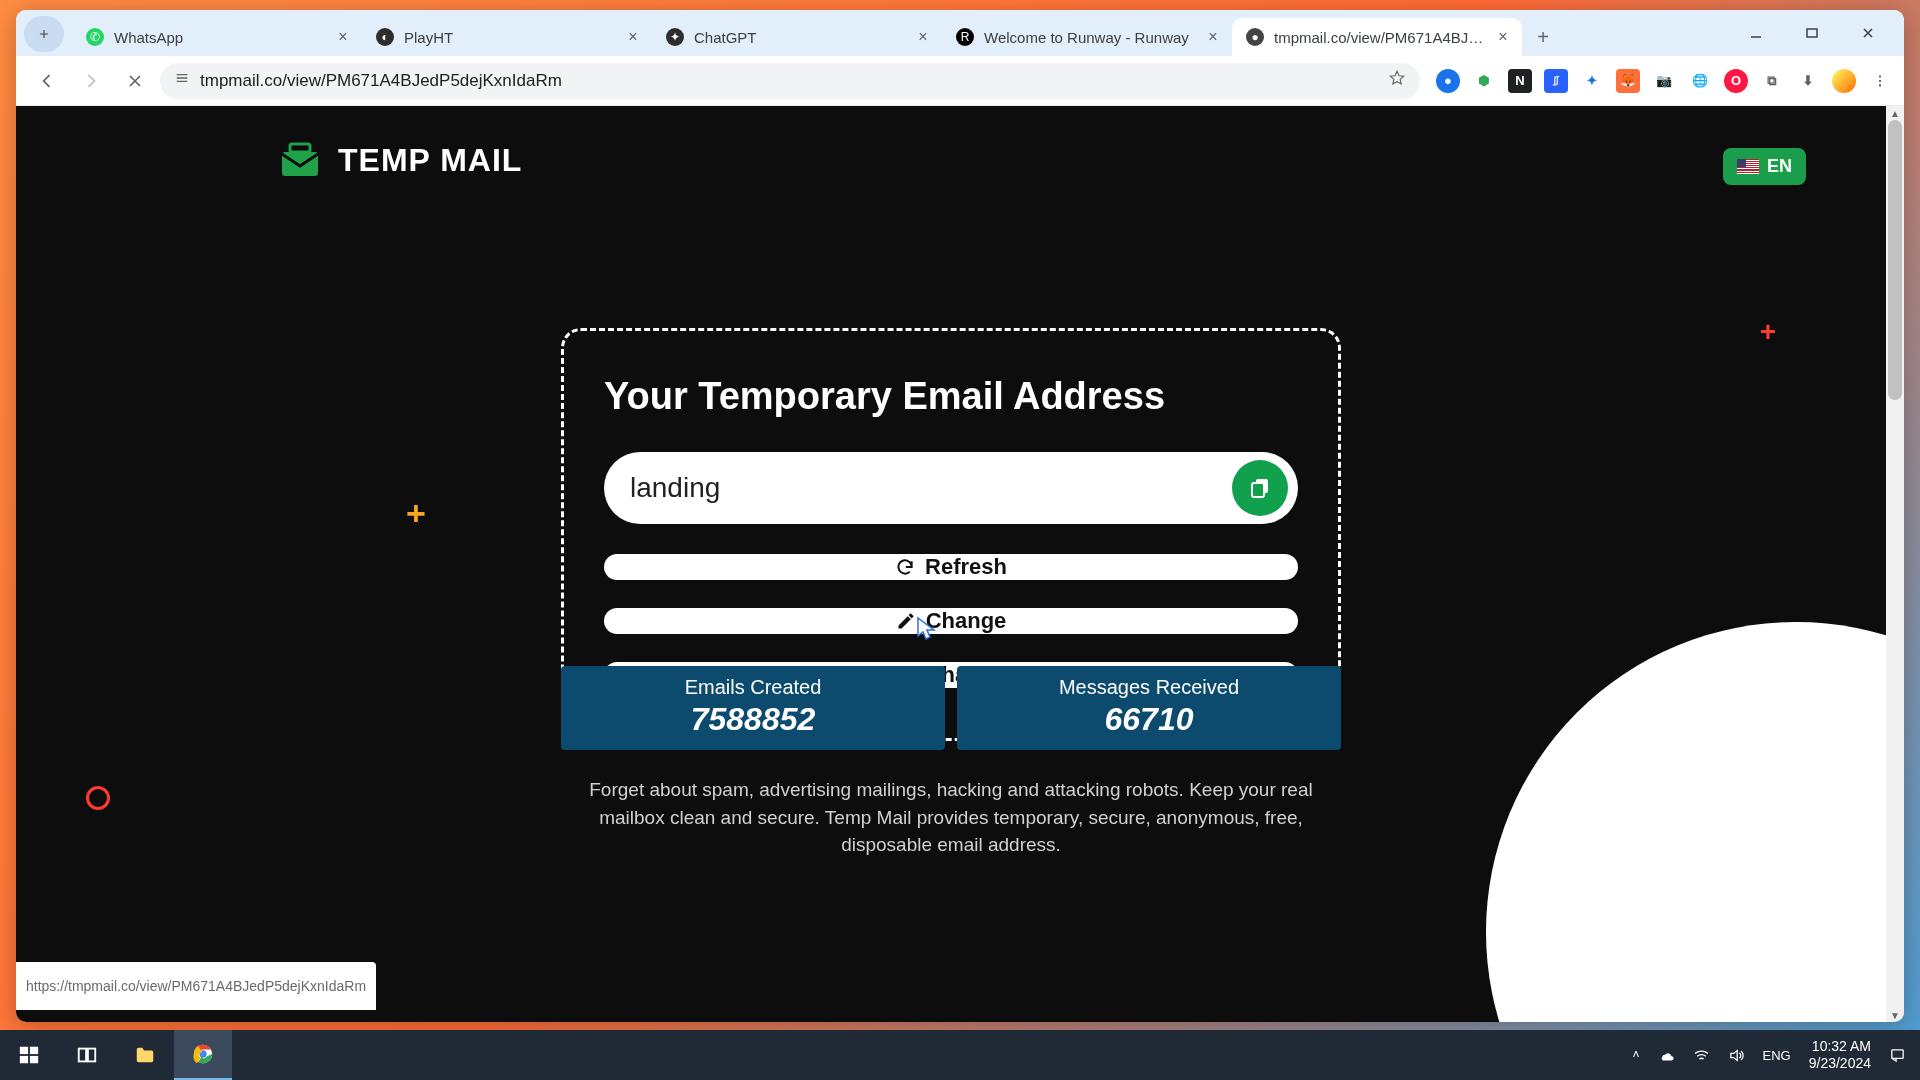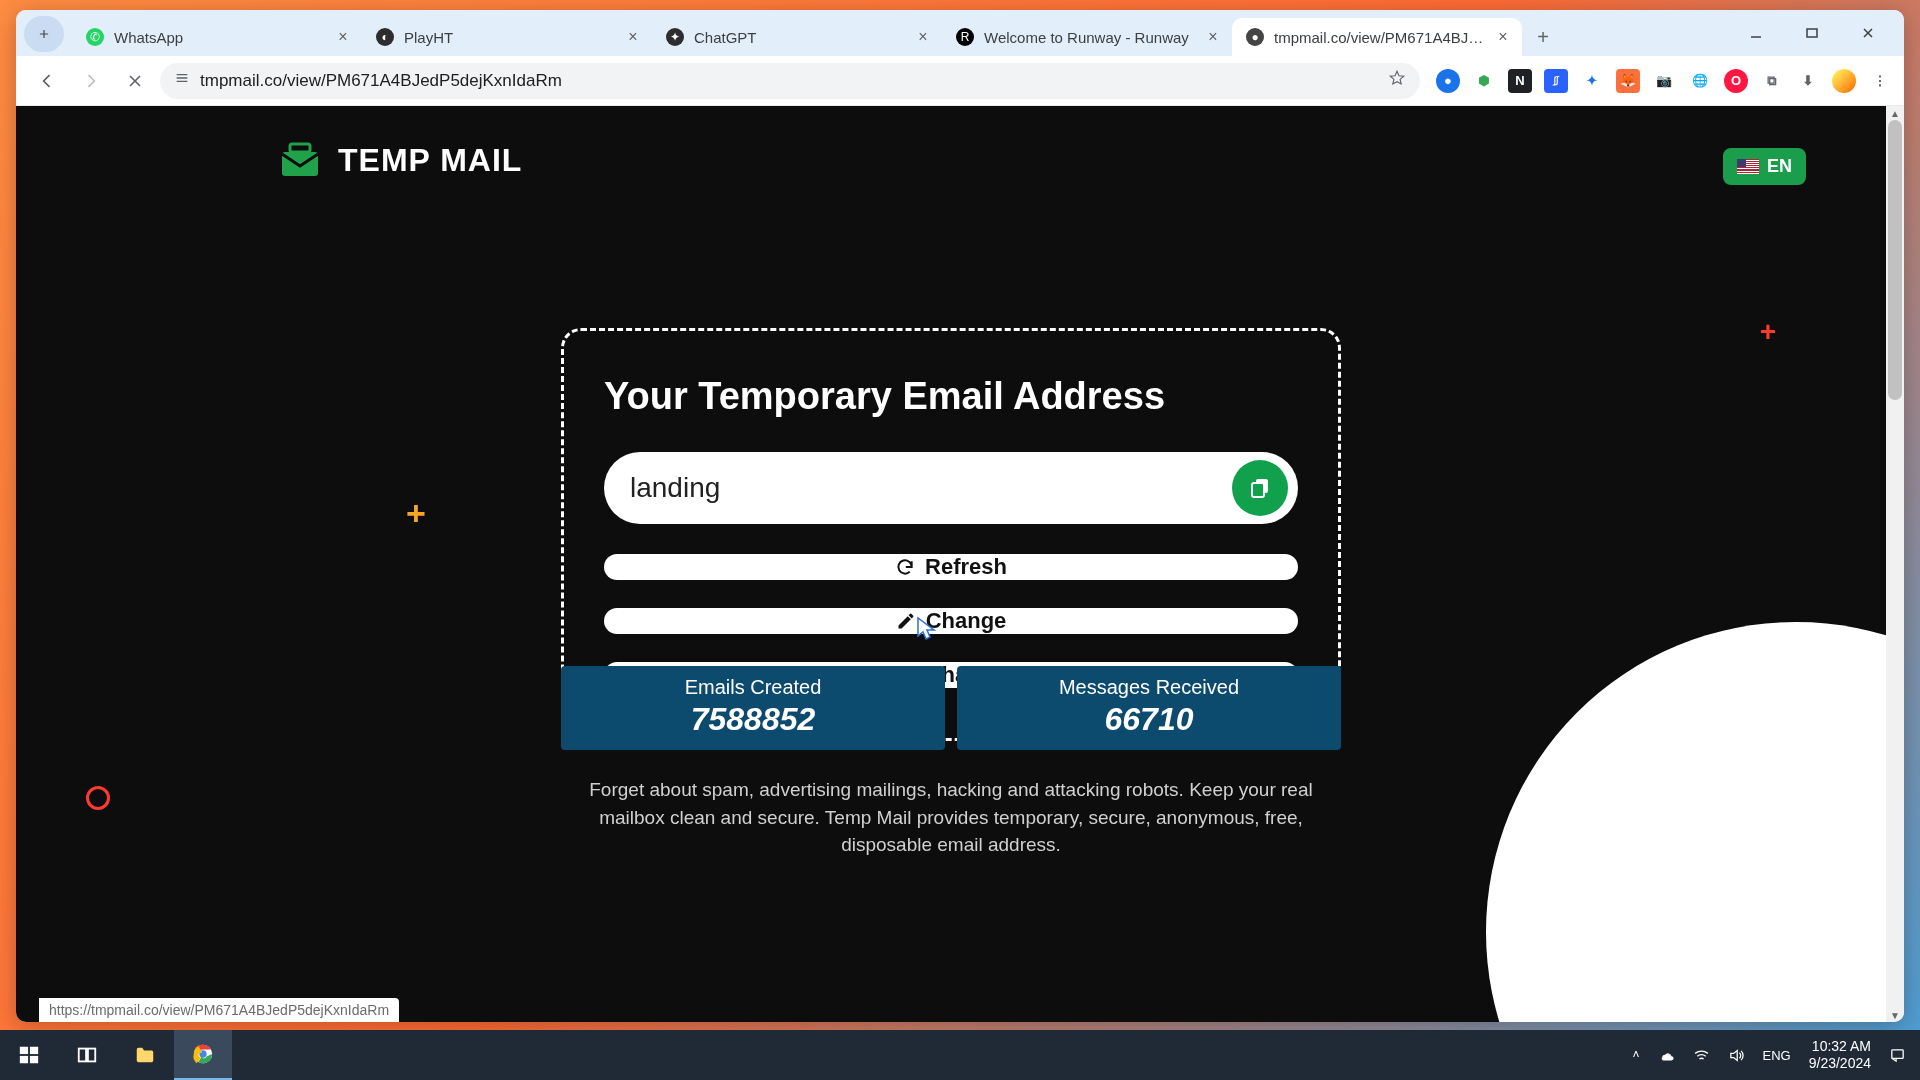--- a/index.html
+++ b/index.html
@@ -82,21 +82,21 @@
 .stat .value { font-size:32px; font-style:italic; font-weight:600; margin-top:2px; }
 
 
 .desc { position:absolute; left:50%; top:670px; transform:translateX(-50%); width:760px; color:#d0d0d0; font-size:19px; line-height:1.45; text-align:center; }
 
 
 .cursor { position:absolute; left:900px; top:510px; }
 .cursor svg { width:22px; height:26px; }
 
 
-.status-link { position:absolute; left:0; bottom:0; background:#fff; color:#6b6b6b; font-size:14px; padding:4px 10px; border-top-right-radius:4px;margin-left:23px; }
+.status-link { position:absolute; left:0; bottom:12px; background:#fff; color:#6b6b6b; font-size:14px; padding:16px 10px; border-top-right-radius:4px; }
 
 
 .taskbar { position:absolute; left:0; right:0; bottom:0; height:50px; background:#1f2a36; display:flex; align-items:center; color:#fff; }
 .taskbar .tbtn { width:58px; height:50px; display:flex; align-items:center; justify-content:center; }
 .taskbar .tbtn svg { width:22px; height:22px; }
 .taskbar .tbtn.active { background:#3a4a5c; border-bottom:2px solid #76b9ed; }
 .taskbar .tray { margin-left:auto; display:flex; align-items:center; gap:18px; padding-right:14px; font-size:13px; }
 .taskbar .clock { text-align:right; line-height:1.2; font-size:14px; }
 .taskbar .tray svg { width:17px; height:17px; fill:#fff; }
 </style>

